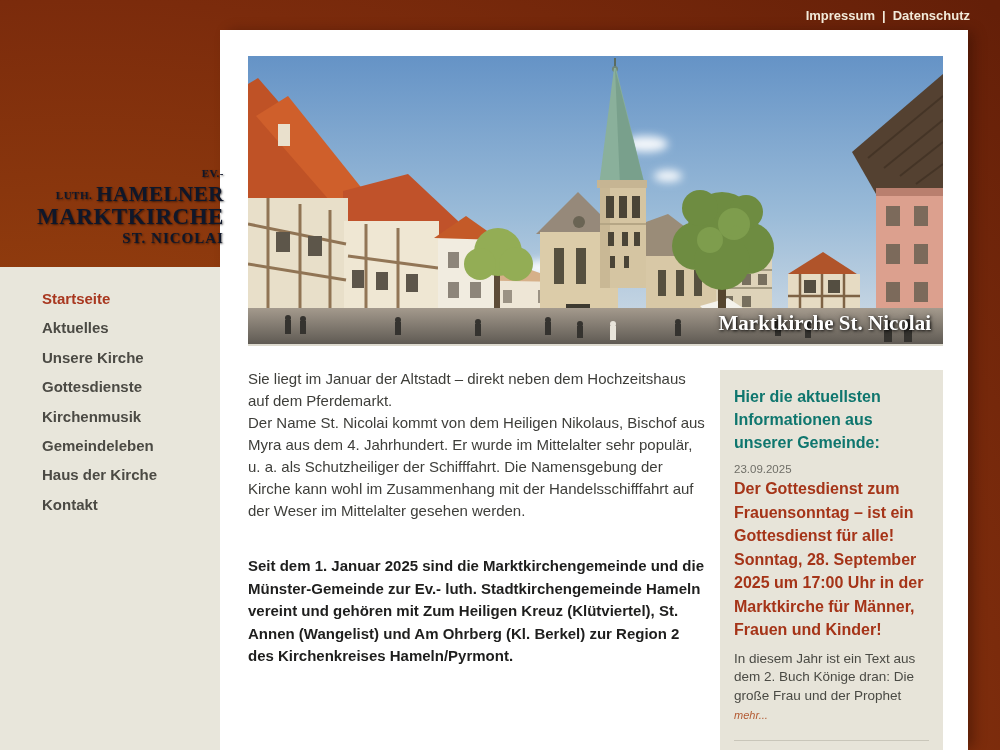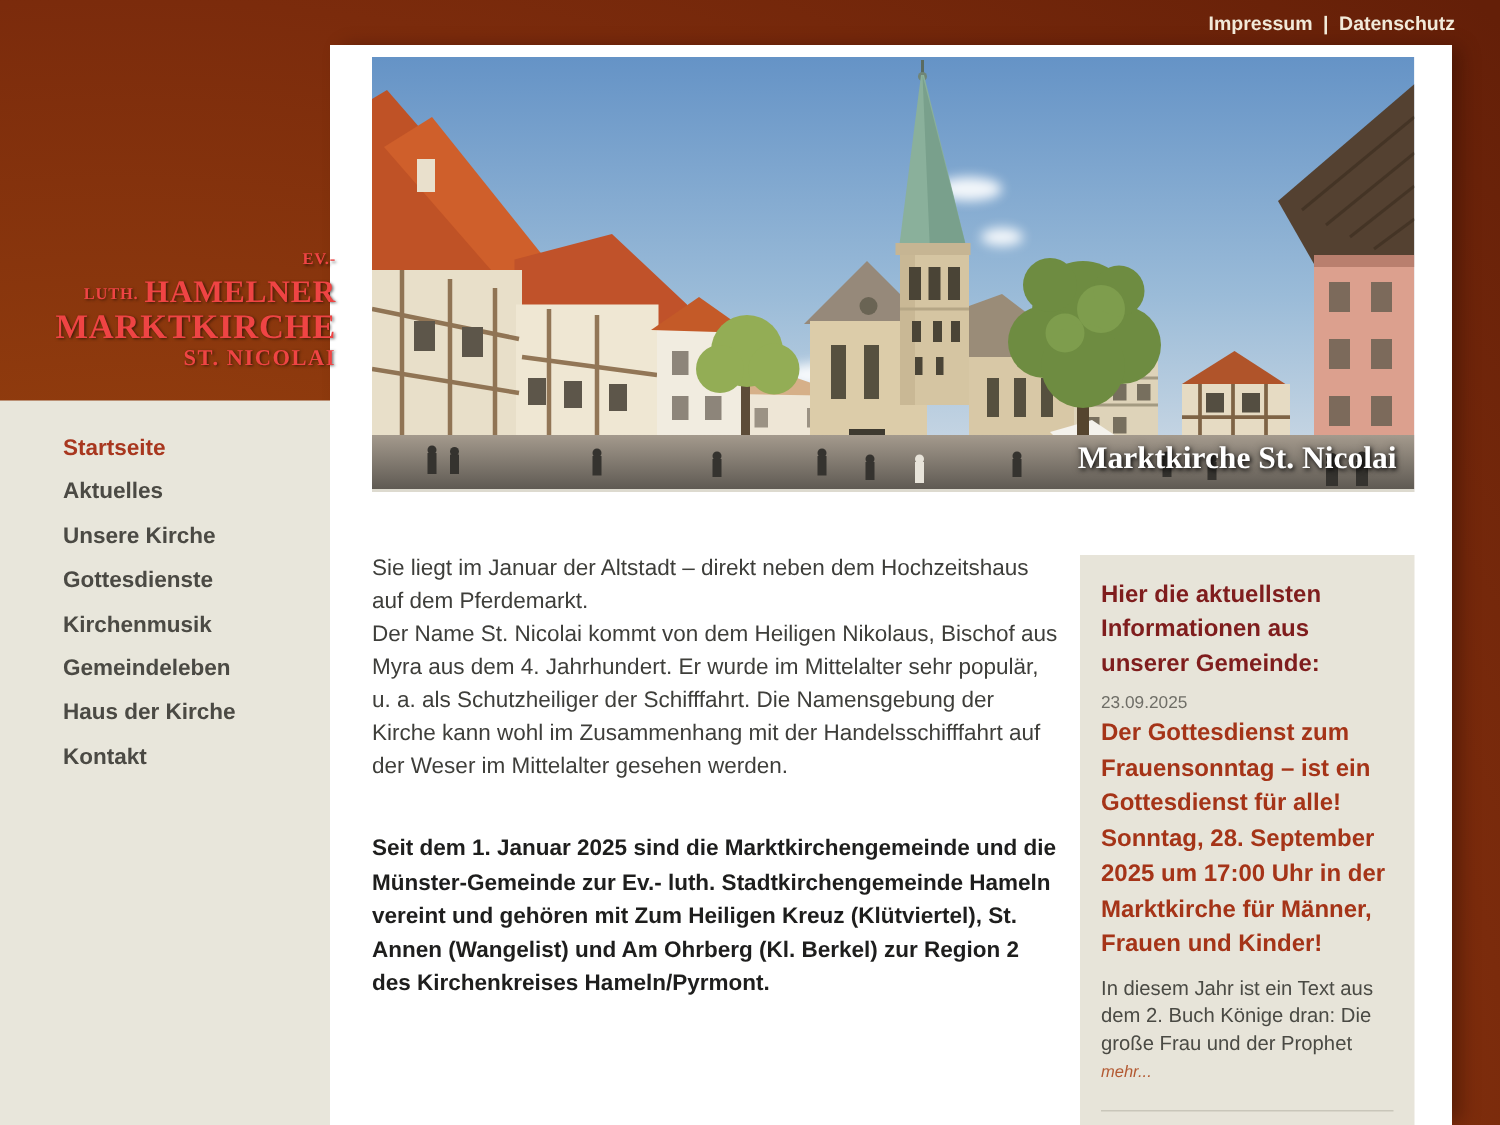--- a/index.html
+++ b/index.html
@@ -19,42 +19,42 @@
   
   .panel {
     position:absolute; left:220px; top:30px; width:748px; height:720px;
     background:#ffffff;
     box-shadow: 7px 0 12px -2px rgba(45,12,0,0.45);
   }
 
   
   .logo {
     position:absolute; left:27px; top:166px; width:182px; z-index:6;
-    display:flex; color:#ef4444;
+    display:flex; color:#0f172a;
     font-family:"Liberation Serif", serif; font-weight:bold;
     text-shadow:1px 1px 2px rgba(0,0,0,0.55);
   }
   .logo-bar { width:2px; background:#ffffff; margin-right:10px; }
   .logo-text { flex:1; text-align:right; line-height:1.05; }
   .logo-prefix { font-size:11px; letter-spacing:0.5px; margin-right:4px; vertical-align:2px; }
   .logo-top { font-size:21px; letter-spacing:0.5px; }
   .logo-main { font-size:23px; letter-spacing:0.5px; }
   .logo-sub { font-size:15px; letter-spacing:1px; margin-top:2px; }
 
   .sidebar-lower {
     position:absolute; left:0; top:267px; width:220px; height:483px;
     background:#e8e6db;
   }
   .nav { position:absolute; left:0; top:284px; width:220px; list-style:none; z-index:6; }
   .nav li { padding:6px 0 6.4px 42px; font-size:15px; font-weight:bold; color:#4b4a44; cursor:pointer; }
   .nav li.active { color:#a8371f; }
 
   
   .hero {
-    position:absolute; left:28px; top:8px; width:695px; height:288px;
+    position:absolute; left:28px; top:26px; width:695px; height:288px;
     box-shadow:0 2px 0 #dddacf;
     overflow:hidden;
   }
   .hero svg { display:block; width:695px; height:288px; }
   .hero-caption {
     position:absolute; right:12px; bottom:8px;
     font-family:"Liberation Serif", serif; font-weight:bold; font-size:21px; color:#ffffff;
     text-shadow:1px 1px 3px rgba(0,0,0,0.85), 0 0 6px rgba(0,0,0,0.4);
   }
 
@@ -67,21 +67,21 @@
   .article p { font-size:15px; line-height:22px; color:#3e3e3a; }
   .article .para-strong {
     margin-top:33px; font-weight:bold; color:#1e1e1d; line-height:22.5px;
   }
 
   
   .newsbox {
     position:absolute; left:500px; top:340px; width:223px; height:440px;
     background:#e7e4d9; padding:15px 14px;
   }
-  .newsbox-heading { font-size:16px; line-height:23px; font-weight:bold; color:#7f1d1d; }
+  .newsbox-heading { font-size:16px; line-height:23px; font-weight:bold; color:#0f766e; }
   .newsbox-date { margin-top:9px; font-size:11.5px; color:#6f6e67; }
   .newsbox-highlight { margin-top:2px; font-size:16px; line-height:23.5px; font-weight:bold; color:#a53418; }
   .newsbox-body { margin-top:8px; font-size:13.5px; line-height:18.5px; color:#4a4a44; }
   .newsbox-more { display:inline-block; margin-top:1px; font-size:11px; color:#b35a33; text-decoration:none; cursor:pointer;font-style:italic; }
   .newsbox-divider { margin-top:17px; border-top:1px solid #c9c6ba; height:0; }
 </style>
 </head>
 <body>
 
 <div class="topbar">

